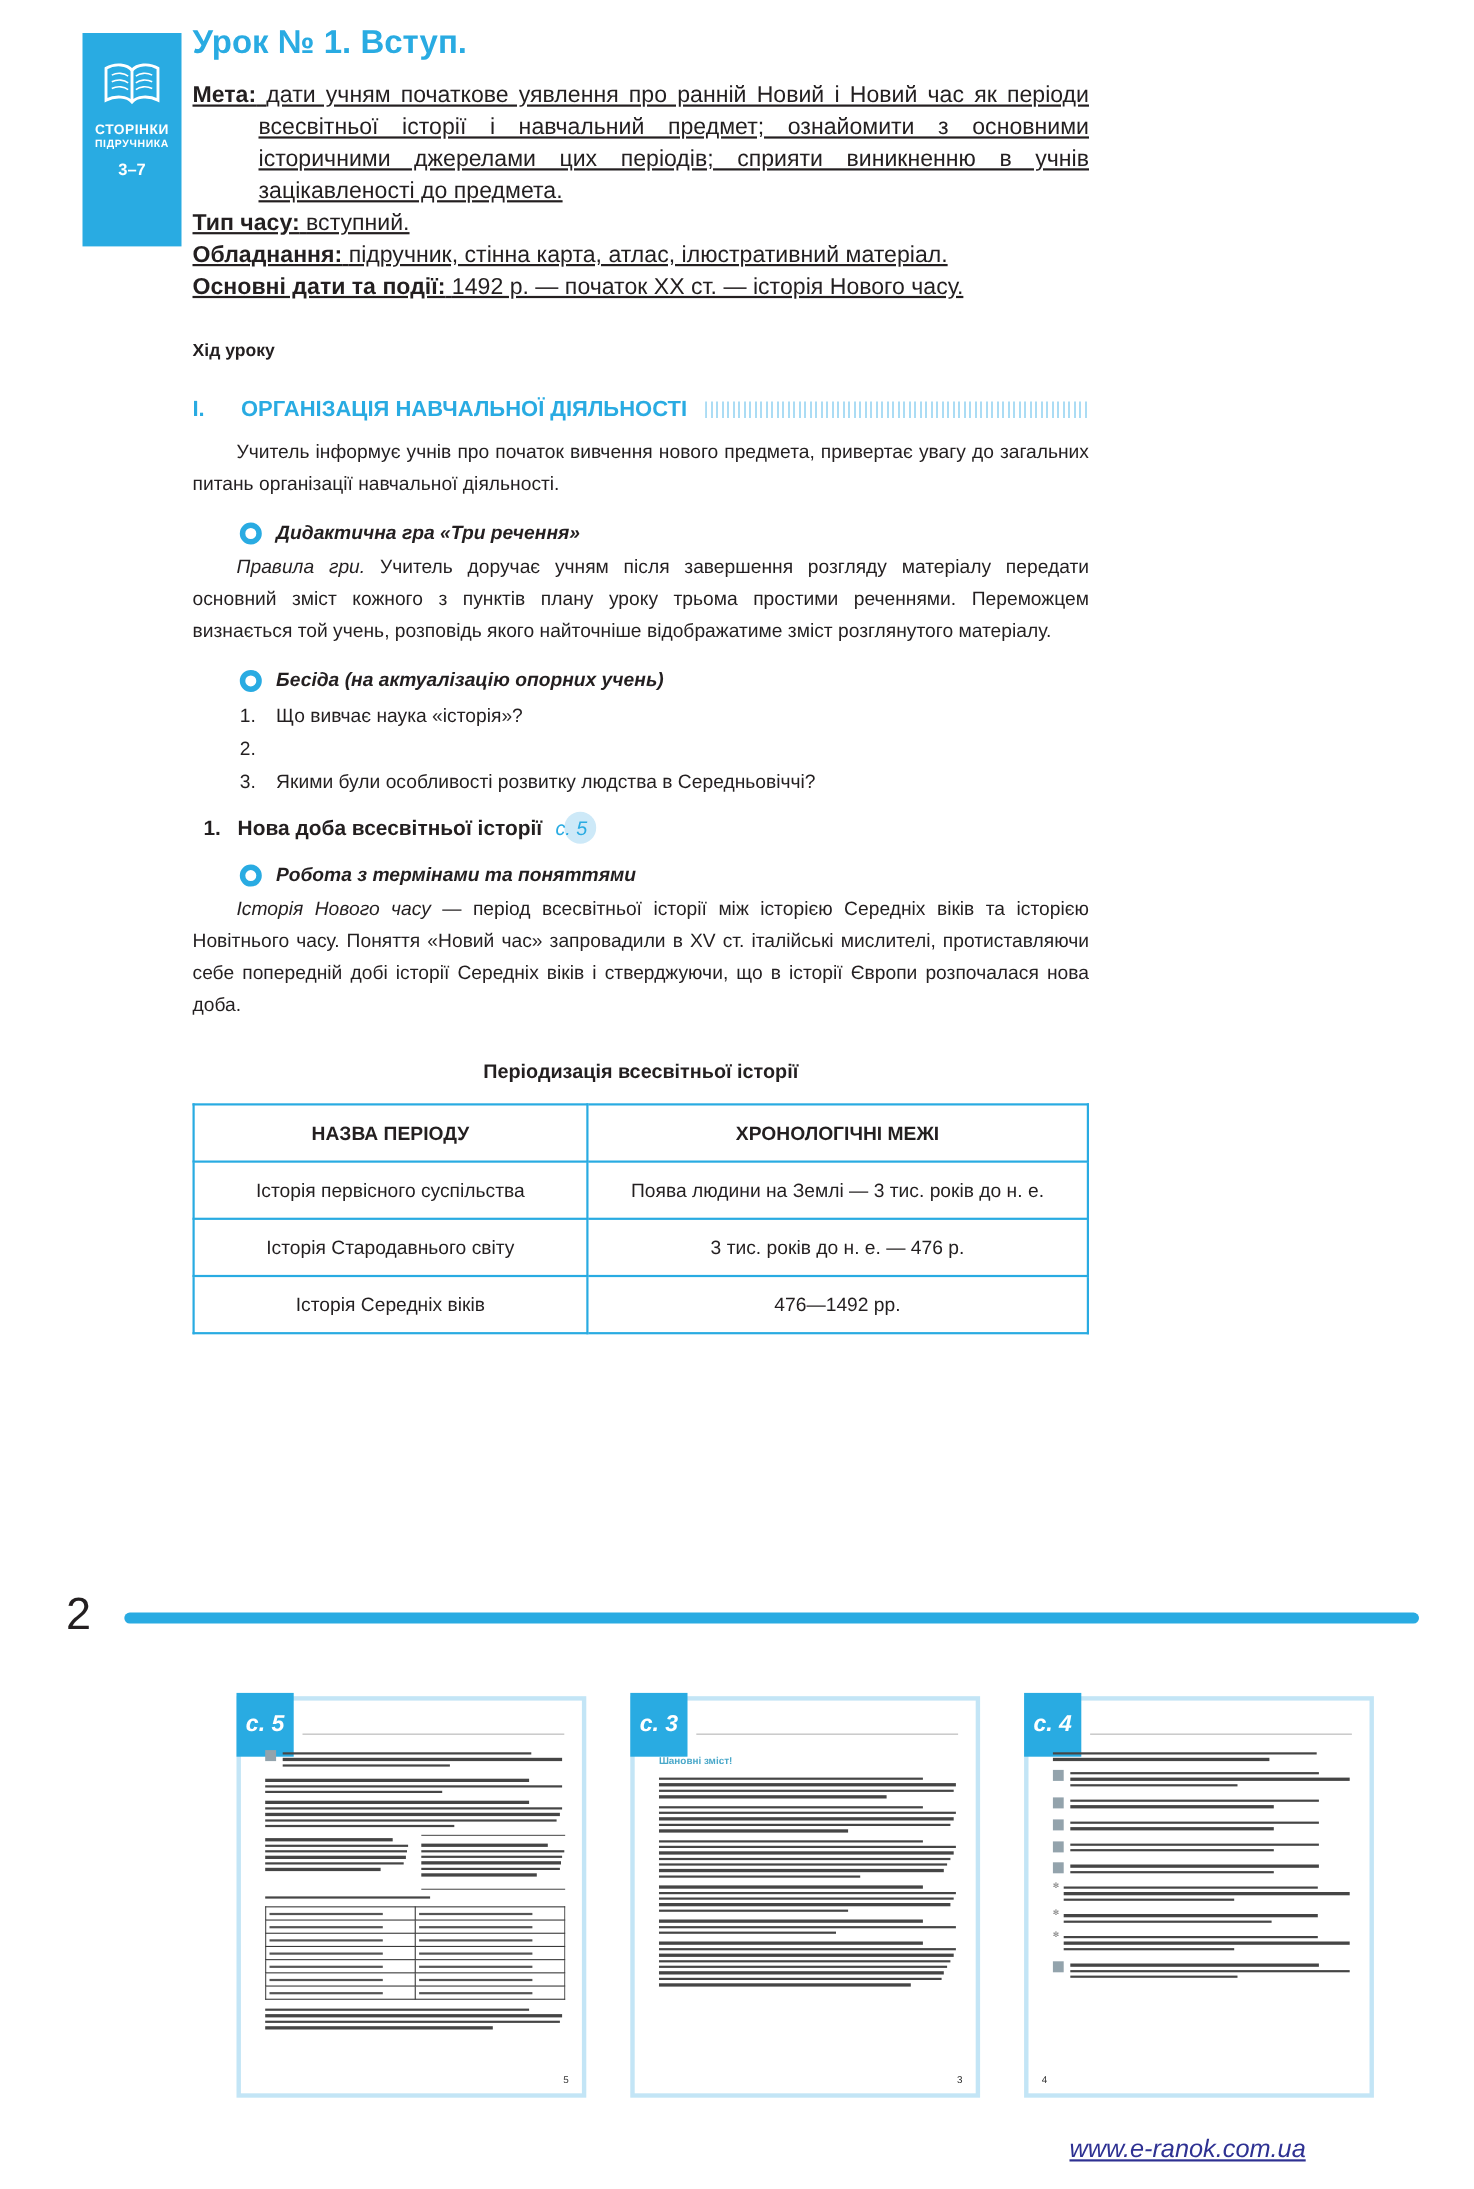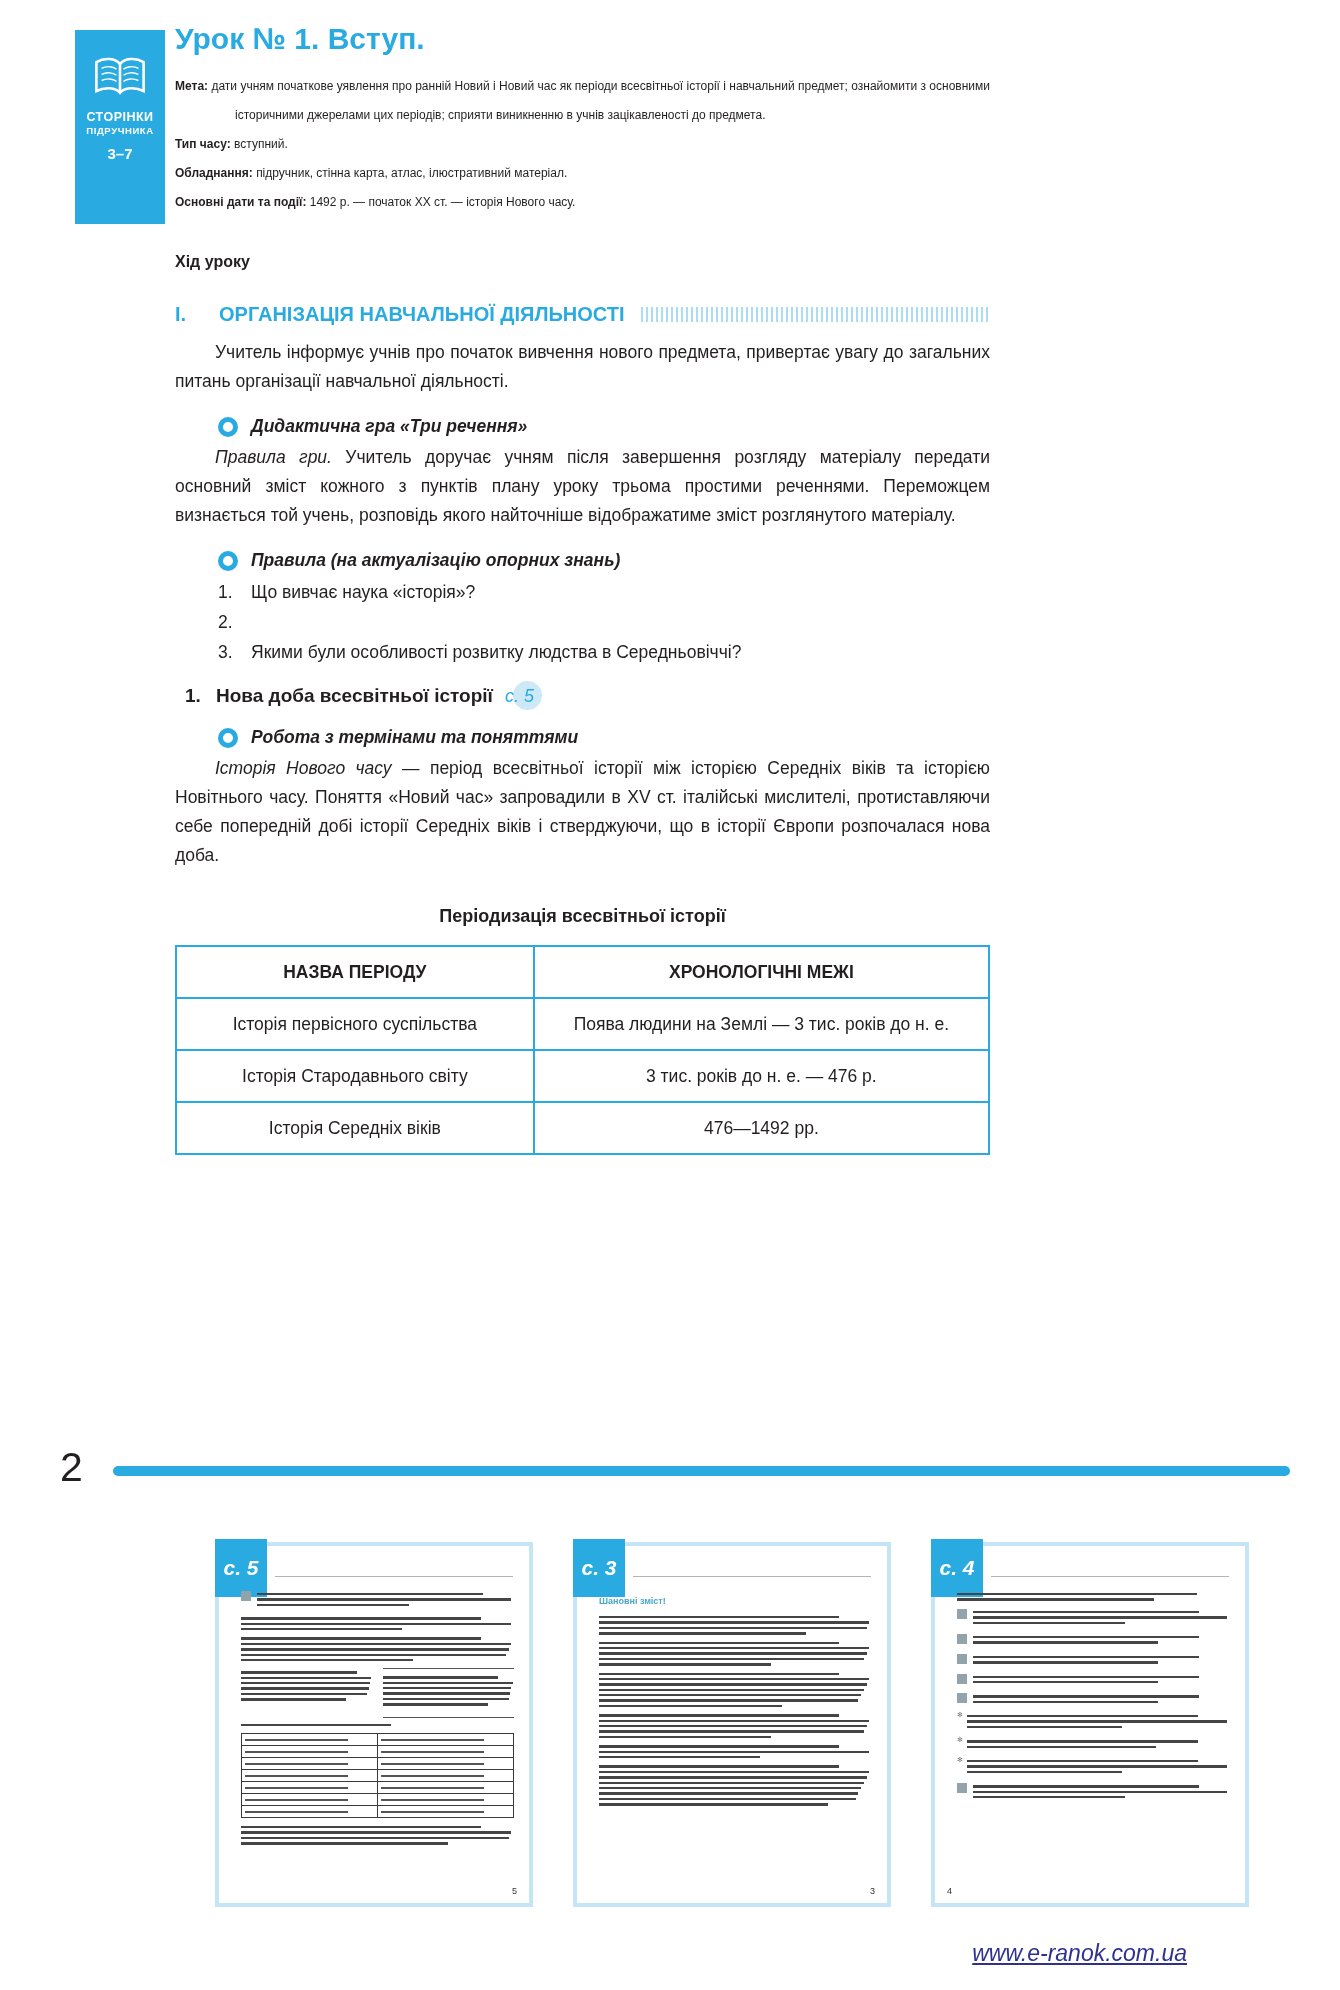--- a/index.html
+++ b/index.html
@@ -12,21 +12,21 @@
     position:absolute;left:75px;top:30px;width:90px;height:194px;
     background:#29abe2;color:#fff;text-align:center;
   }
   .sidebar svg{margin-top:26px;}
   .sb1{font-size:12.5px;font-weight:bold;letter-spacing:.5px;margin-top:8px;}
   .sb2{font-size:9.5px;font-weight:bold;letter-spacing:.6px;margin-top:1px;}
   .sbrange{font-size:15px;font-weight:bold;margin-top:9px;}
   
   .main{position:absolute;left:175px;top:22px;width:815px;}
   .title{color:#29abe2;font-size:30px;font-weight:bold;margin:0 0 16px 0;}
-  .meta-line{font-size:12px;line-height:29px;text-align:justify;padding-left:60px;text-indent:-60px;}
+  .meta-line{font-size:21px;line-height:29px;text-align:justify;padding-left:60px;text-indent:-60px;text-decoration:underline;}
   .mlabel{font-weight:bold;}
   .course{font-weight:bold;font-size:16px;margin:36px 0 0 0;}
   .sec-header{display:flex;align-items:center;color:#29abe2;font-weight:bold;font-size:20px;margin:32px 0 12px 0;}
   .sec-num{width:44px;flex:none;}
   .sec-title{white-space:nowrap;}
   .sec-rule{flex:1;height:15px;margin-left:16px;background:repeating-linear-gradient(90deg,#abdcf4 0 2px,transparent 2px 5px);}
   .para{font-size:17.5px;line-height:29px;text-align:justify;text-indent:40px;margin:2px 0 4px 0;}
   .lead-italic{font-style:italic;}
   .bullet-row{display:flex;align-items:center;margin:20px 0 6px 0;padding-left:43px;position:relative;}
   .donut{width:10px;height:10px;border:5px solid #29abe2;border-radius:50%;flex:none;margin-right:13px;}
@@ -118,21 +118,21 @@
 
 
   <div class="bullet-row">
     <span class="donut"></span>
     <span class="bullet-label">Дидактична гра «Три речення»</span>
   </div>
   <p class="para"><span class="lead-italic">Правила гри.</span><span> Учитель доручає учням після завершення розгляду матеріалу передати основний зміст кожного з пунктів плану уроку трьома простими реченнями. Переможцем визнається той учень, розповідь якого найточніше відображатиме зміст розглянутого матеріалу.</span></p>
 
   <div class="bullet-row">
     <span class="donut"></span>
-    <span class="bullet-label">Правила (на актуалізацію опорних знань)</span>
+    <span class="bullet-label">Бесіда (на актуалізацію опорних учень)</span>
   </div>
   <div class="q-row">
     <span class="q-num">1.</span>
     <span>Що вивчає наука «історія»?</span>
   </div>
   <div class="q-row">
     <span class="q-num">2.</span>
   </div>
   <div class="q-row">
     <span class="q-num">3.</span>

